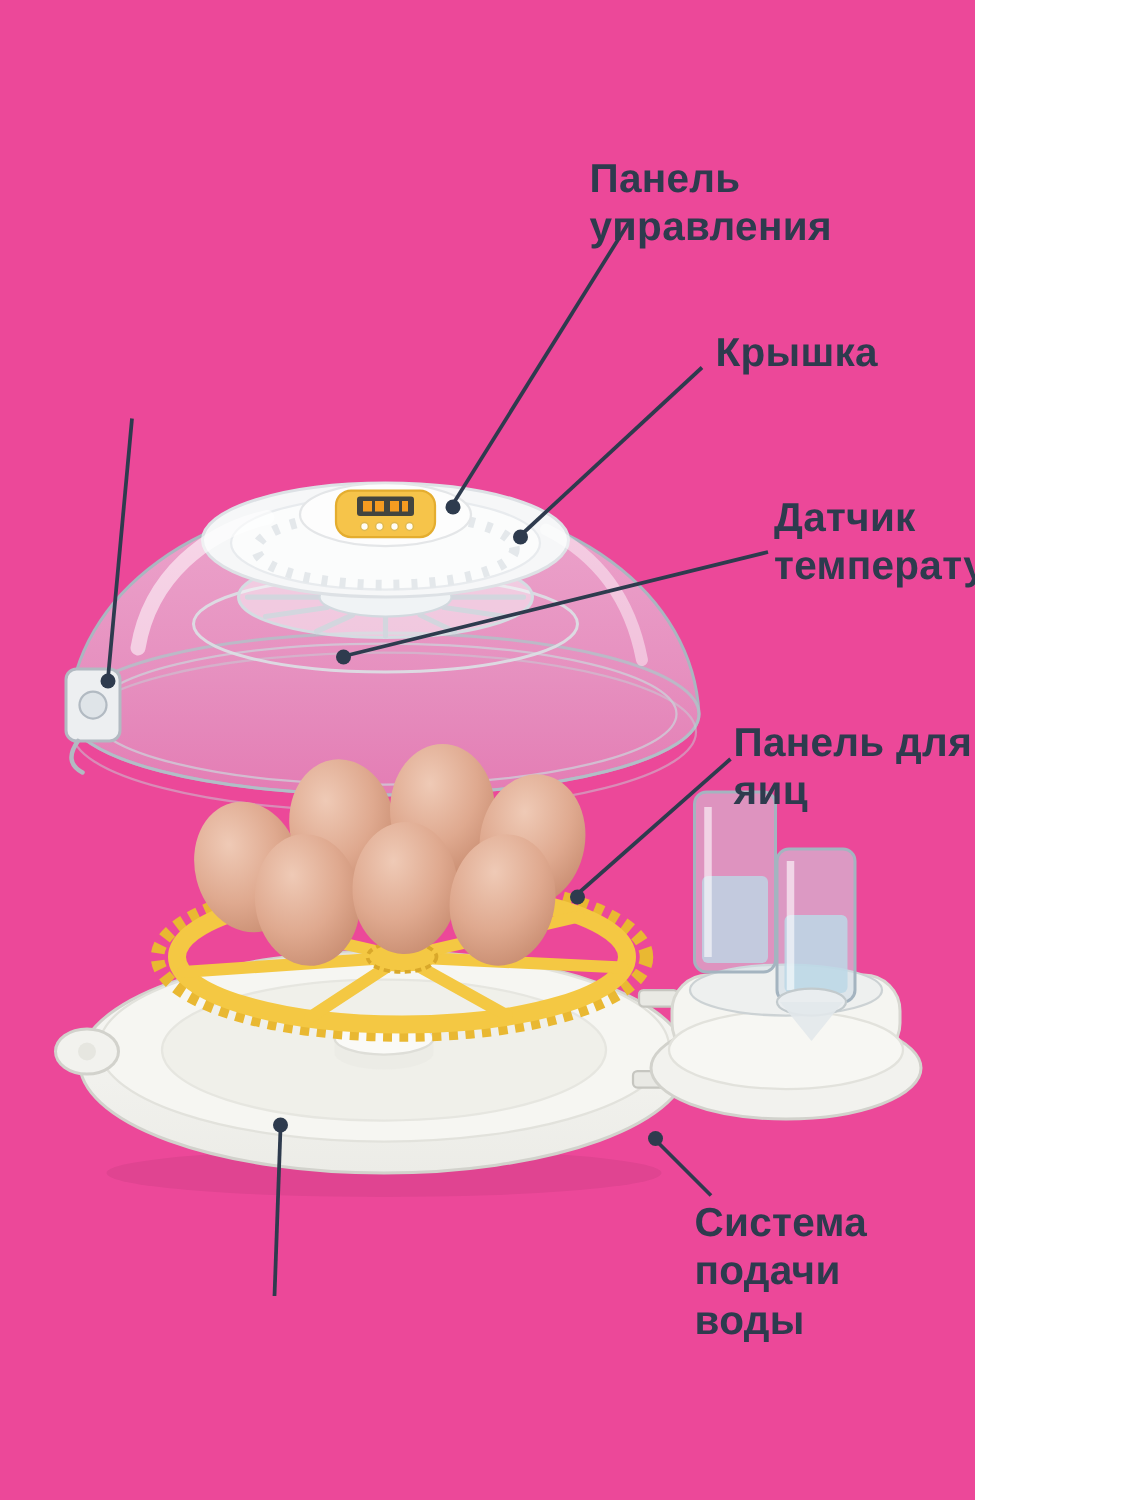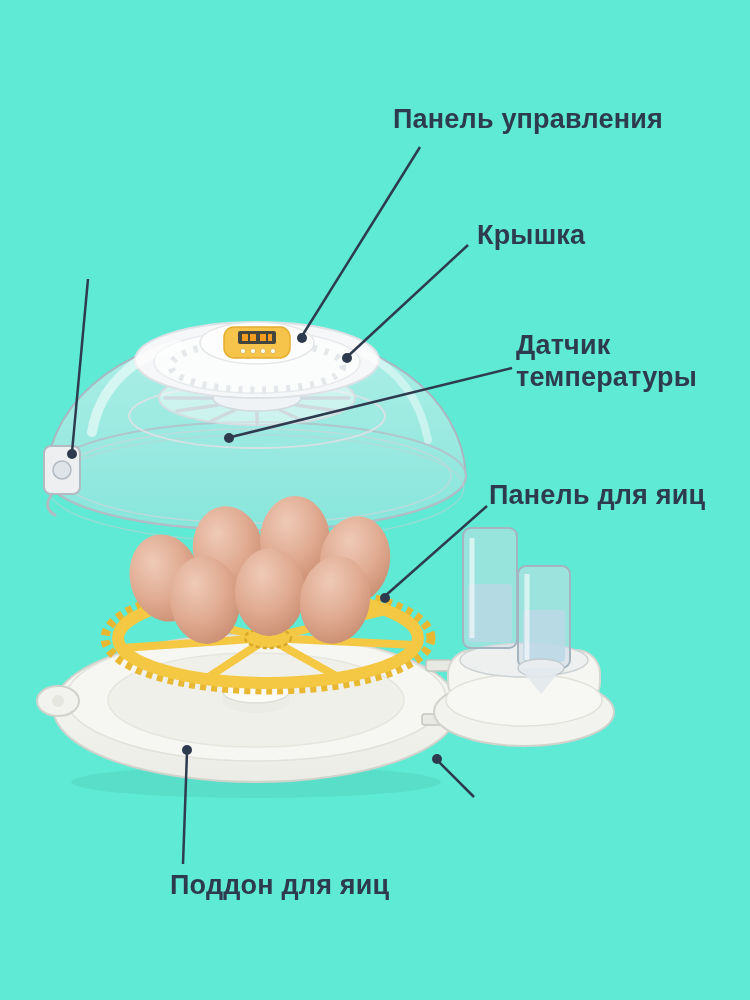--- a/index.html
+++ b/index.html
@@ -12,21 +12,21 @@
     --panel-yellow:#f6c44a;
     --display-bg:#43453f;
     --digit-orange:#f59b20;
     --dome-stroke:#aab6c0;
     --base-fill:#f2f2ee;
     --base-stroke:#d2d2cc;
     --water:#bcd8e6;
   }
   *{margin:0;padding:0;box-sizing:border-box}
   body{background:#fff;font-family:"Liberation Sans",sans-serif}
-  .canvas{position:relative;width:750px;height:1000px;background:#5eead4;overflow:hidden}
+  .canvas{position:relative;width:650px;height:1000px;background:#ec4899;overflow:hidden}
   .canvas > svg{position:absolute;left:0;top:0}
   .label{
     position:absolute;
     color:var(--label);
     font-weight:700;
     font-size:27px;
     line-height:1.2;
     letter-spacing:.2px;
     white-space:pre-line;
     z-index:2;
@@ -206,15 +206,16 @@
         <circle cx="187" cy="750" r="5"></circle>
       </g>
     </g>
   </svg>
 
   <div class="label" style="left:393px;top:103px;">Панель управления</div>
   <div class="label" style="left:516px;top:329px;">Датчик
 температуры</div>
   <div class="label" style="left:477px;top:219px;">Крышка</div>
   <div class="label" style="left:489px;top:479px;">Панель для яиц</div>
-  <div class="label" style="left:170px;top:869px;">Поддон для яиц</div>
+  <div class="label" style="left:463px;top:799px;">Система подачи
+воды</div>
 
 </div>
 
 </body></html>

